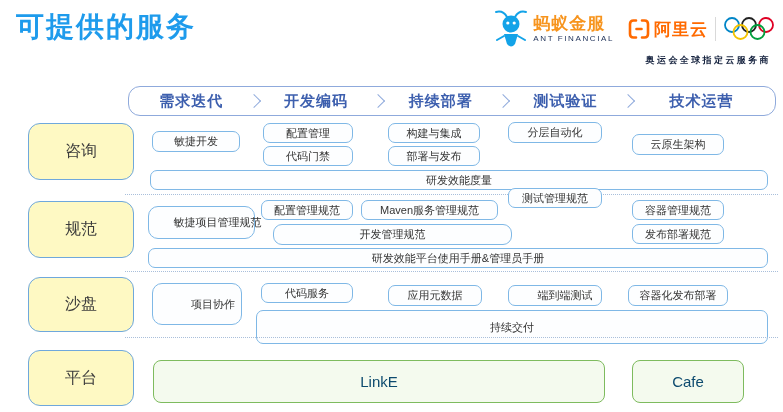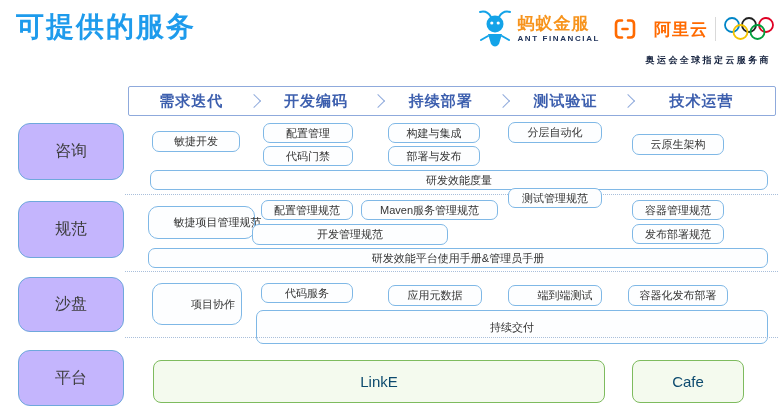--- a/index.html
+++ b/index.html
@@ -8,37 +8,37 @@
 
   .title{position:absolute;left:16px;top:8px;font-size:28px;font-weight:bold;color:#1e9bec;
          font-family:"Liberation Serif","DejaVu Serif",serif;letter-spacing:2px;}
 
   
   .hdr{position:absolute;top:8px;right:8px;display:flex;flex-direction:column;align-items:flex-end;}
   .hdr-row{display:flex;align-items:center;gap:7px;}
   .ant{display:flex;align-items:center;gap:4px;margin-right:6px;}
   .ant-texts{display:flex;flex-direction:column;line-height:1;}
   .ant-name{color:#f7941d;font-size:17px;font-weight:bold;letter-spacing:1px;}
-  .ant-sub{color:#22355c;font-size:8px;font-weight:bold;letter-spacing:1.6px;margin-top:3px;}
-  .ali{display:flex;align-items:center;gap:17px;}
+  .ant-sub{color:#22355c;font-size:8px;font-weight:normal;letter-spacing:1.6px;margin-top:3px;}
+  .ali{display:flex;align-items:center;gap:3px;}
   .ali-name{color:#ff6a00;font-size:17px;font-weight:bold;letter-spacing:1px;}
   .vdiv{width:1px;height:24px;background:#d9d9d9;}
   .tagline{font-size:9px;font-weight:bold;color:#16233f;letter-spacing:2.4px;margin-top:4px;padding-right:4px;}
 
   
   .flow{position:absolute;left:128px;top:86px;width:648px;height:30px;border:1px solid #8faadc;
-        border-radius:2px;display:flex;background:#fff;box-sizing:border-box;}
+        border-radius:12px;display:flex;background:#fff;box-sizing:border-box;}
   .flow-seg{flex:1;display:flex;align-items:center;justify-content:center;position:relative;}
   .flow-txt{color:#3d5fae;font-weight:bold;font-size:15px;letter-spacing:1px;}
   .chev{position:absolute;left:-5px;top:9px;width:9px;height:9px;
         border-top:1.5px solid #8faadc;border-right:1.5px solid #8faadc;transform:rotate(45deg);}
 
   
-  .cat{position:absolute;left:18px;width:106px;border:1.5px solid #6fa8dc;border-radius:12px;
-       background:#c4b5fd;display:flex;align-items:center;justify-content:center;
+  .cat{position:absolute;left:28px;width:106px;border:1.5px solid #6fa8dc;border-radius:12px;
+       background:#fef9c3;display:flex;align-items:center;justify-content:center;
        font-size:16px;color:#3c3c3c;box-sizing:border-box;}
 
   
   .sb{position:absolute;border:1px solid #7fb8e6;border-radius:7px;background:#fdfeff;
       display:flex;align-items:center;justify-content:center;font-size:11px;color:#333;
       box-sizing:border-box;white-space:nowrap;}
   .tall{border-radius:10px;padding-left:32px;}
 
   .dotted{position:absolute;left:125px;width:653px;border-top:1.5px dotted #a9bfdb;}
 
@@ -124,21 +124,21 @@
   <div class="sb" style="left:263px;top:146px;width:90px;height:20px;">代码门禁</div>
   <div class="sb" style="left:388px;top:123px;width:92px;height:20px;">构建与集成</div>
   <div class="sb" style="left:388px;top:146px;width:92px;height:20px;">部署与发布</div>
   <div class="sb" style="left:508px;top:122px;width:94px;height:21px;">分层自动化</div>
   <div class="sb" style="left:632px;top:134px;width:92px;height:21px;">云原生架构</div>
   <div class="sb" style="left:150px;top:170px;width:618px;height:20px;">研发效能度量</div>
   <div class="dotted" style="top:194px;"></div>
 
   <div class="sb tall" style="left:148px;top:206px;width:107px;height:33px;">敏捷项目管理规范</div>
   <div class="sb" style="left:261px;top:200px;width:92px;height:20px;">配置管理规范</div>
-  <div class="sb" style="left:252px;top:224px;width:196px;height:21px;">开发管理规范</div>
+  <div class="sb" style="left:273px;top:224px;width:239px;height:21px;border-radius:9px;">开发管理规范</div>
   <div class="sb" style="left:361px;top:200px;width:137px;height:20px;">Maven服务管理规范</div>
   <div class="sb" style="left:508px;top:188px;width:94px;height:20px;">测试管理规范</div>
   <div class="sb" style="left:632px;top:200px;width:92px;height:20px;">容器管理规范</div>
   <div class="sb" style="left:632px;top:224px;width:92px;height:20px;">发布部署规范</div>
   <div class="sb" style="left:148px;top:248px;width:620px;height:20px;">研发效能平台使用手册&amp;管理员手册</div>
   <div class="dotted" style="top:271px;"></div>
 
   <div class="sb tall" style="left:152px;top:283px;width:90px;height:42px;">项目协作</div>
   <div class="sb" style="left:261px;top:283px;width:92px;height:20px;">代码服务</div>
   <div class="sb" style="left:388px;top:285px;width:94px;height:21px;">应用元数据</div>

